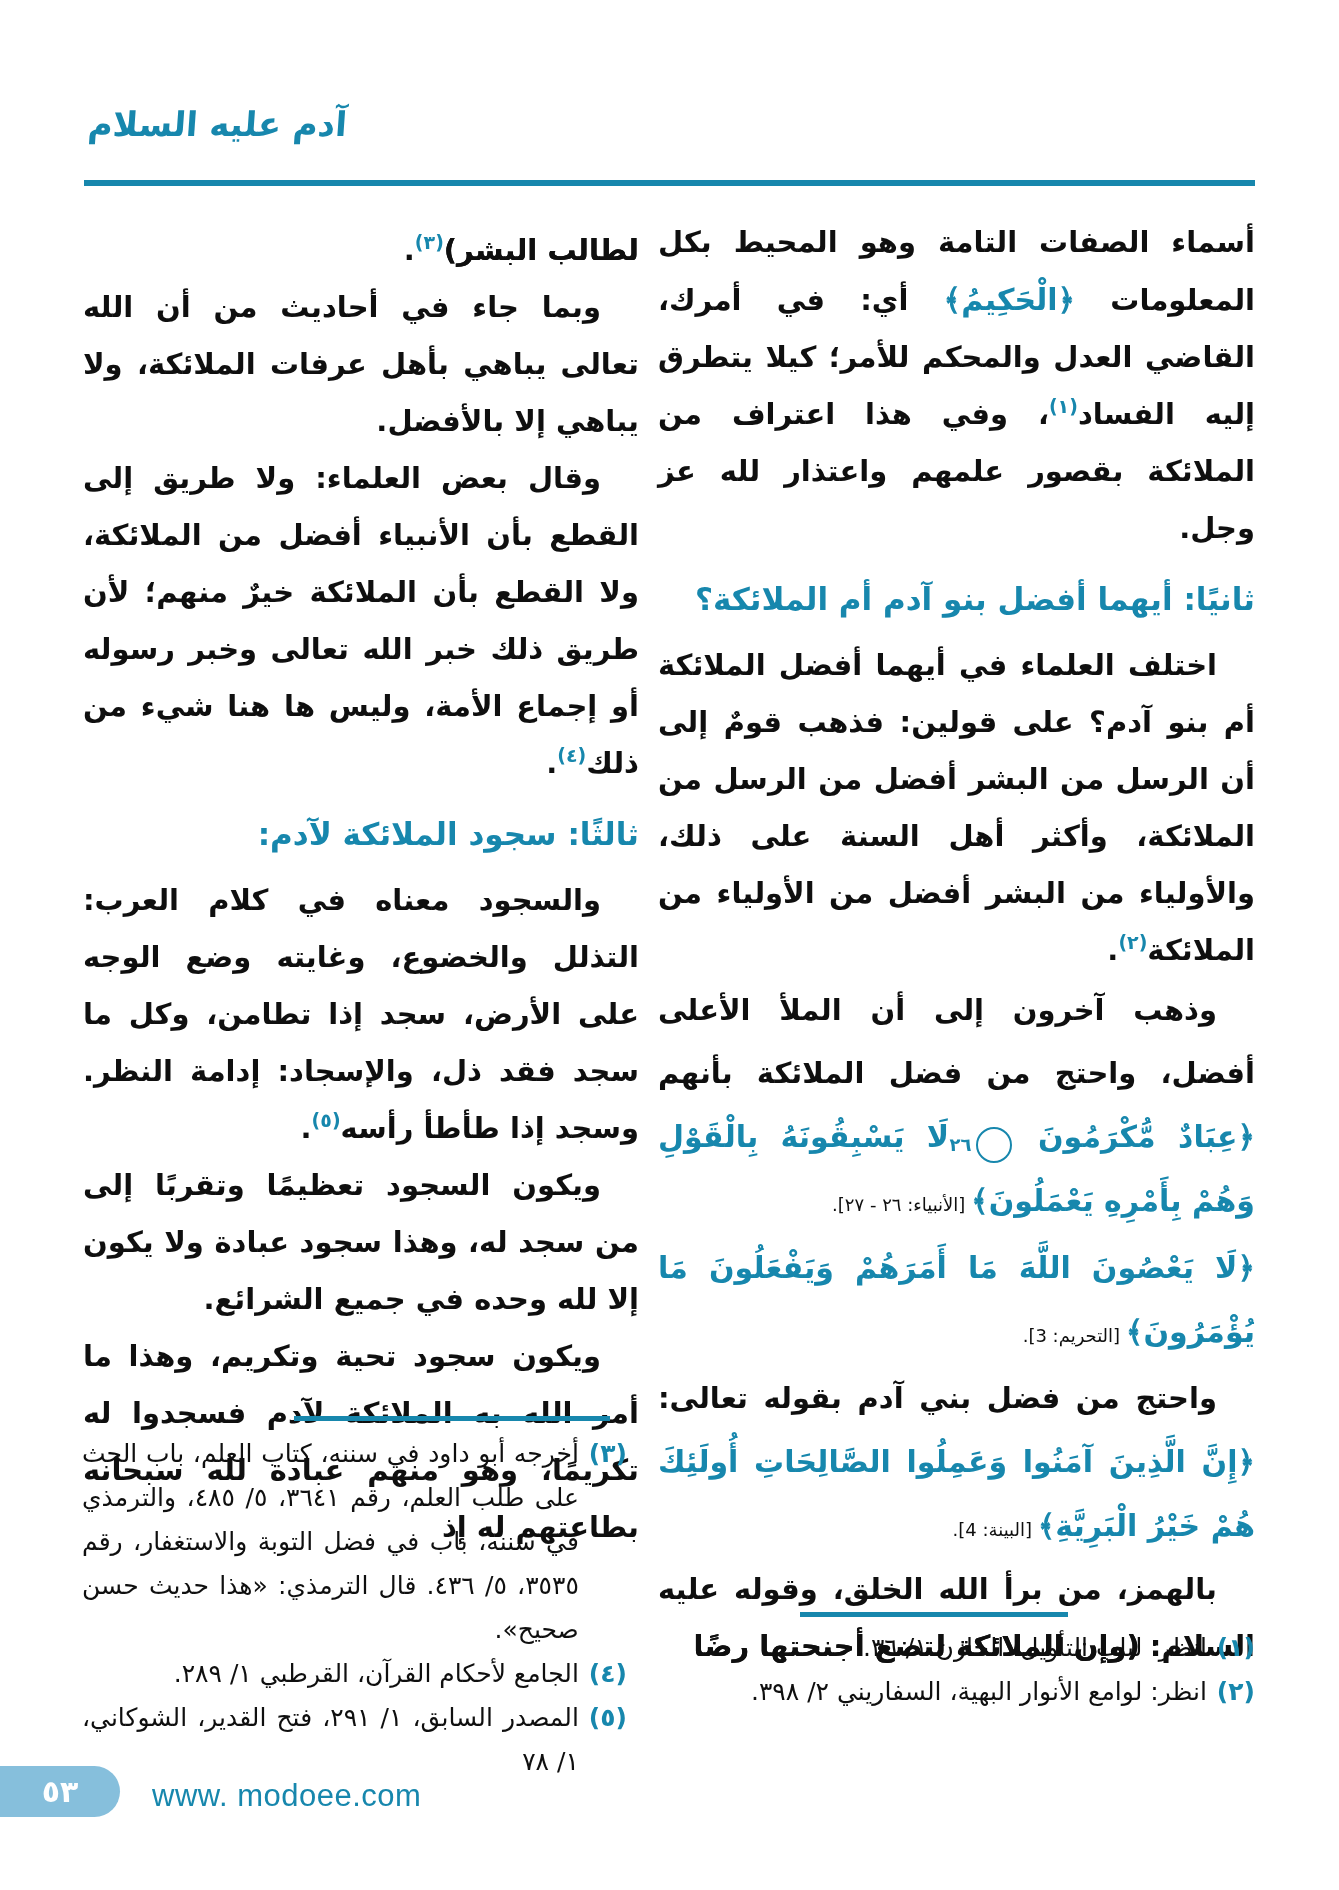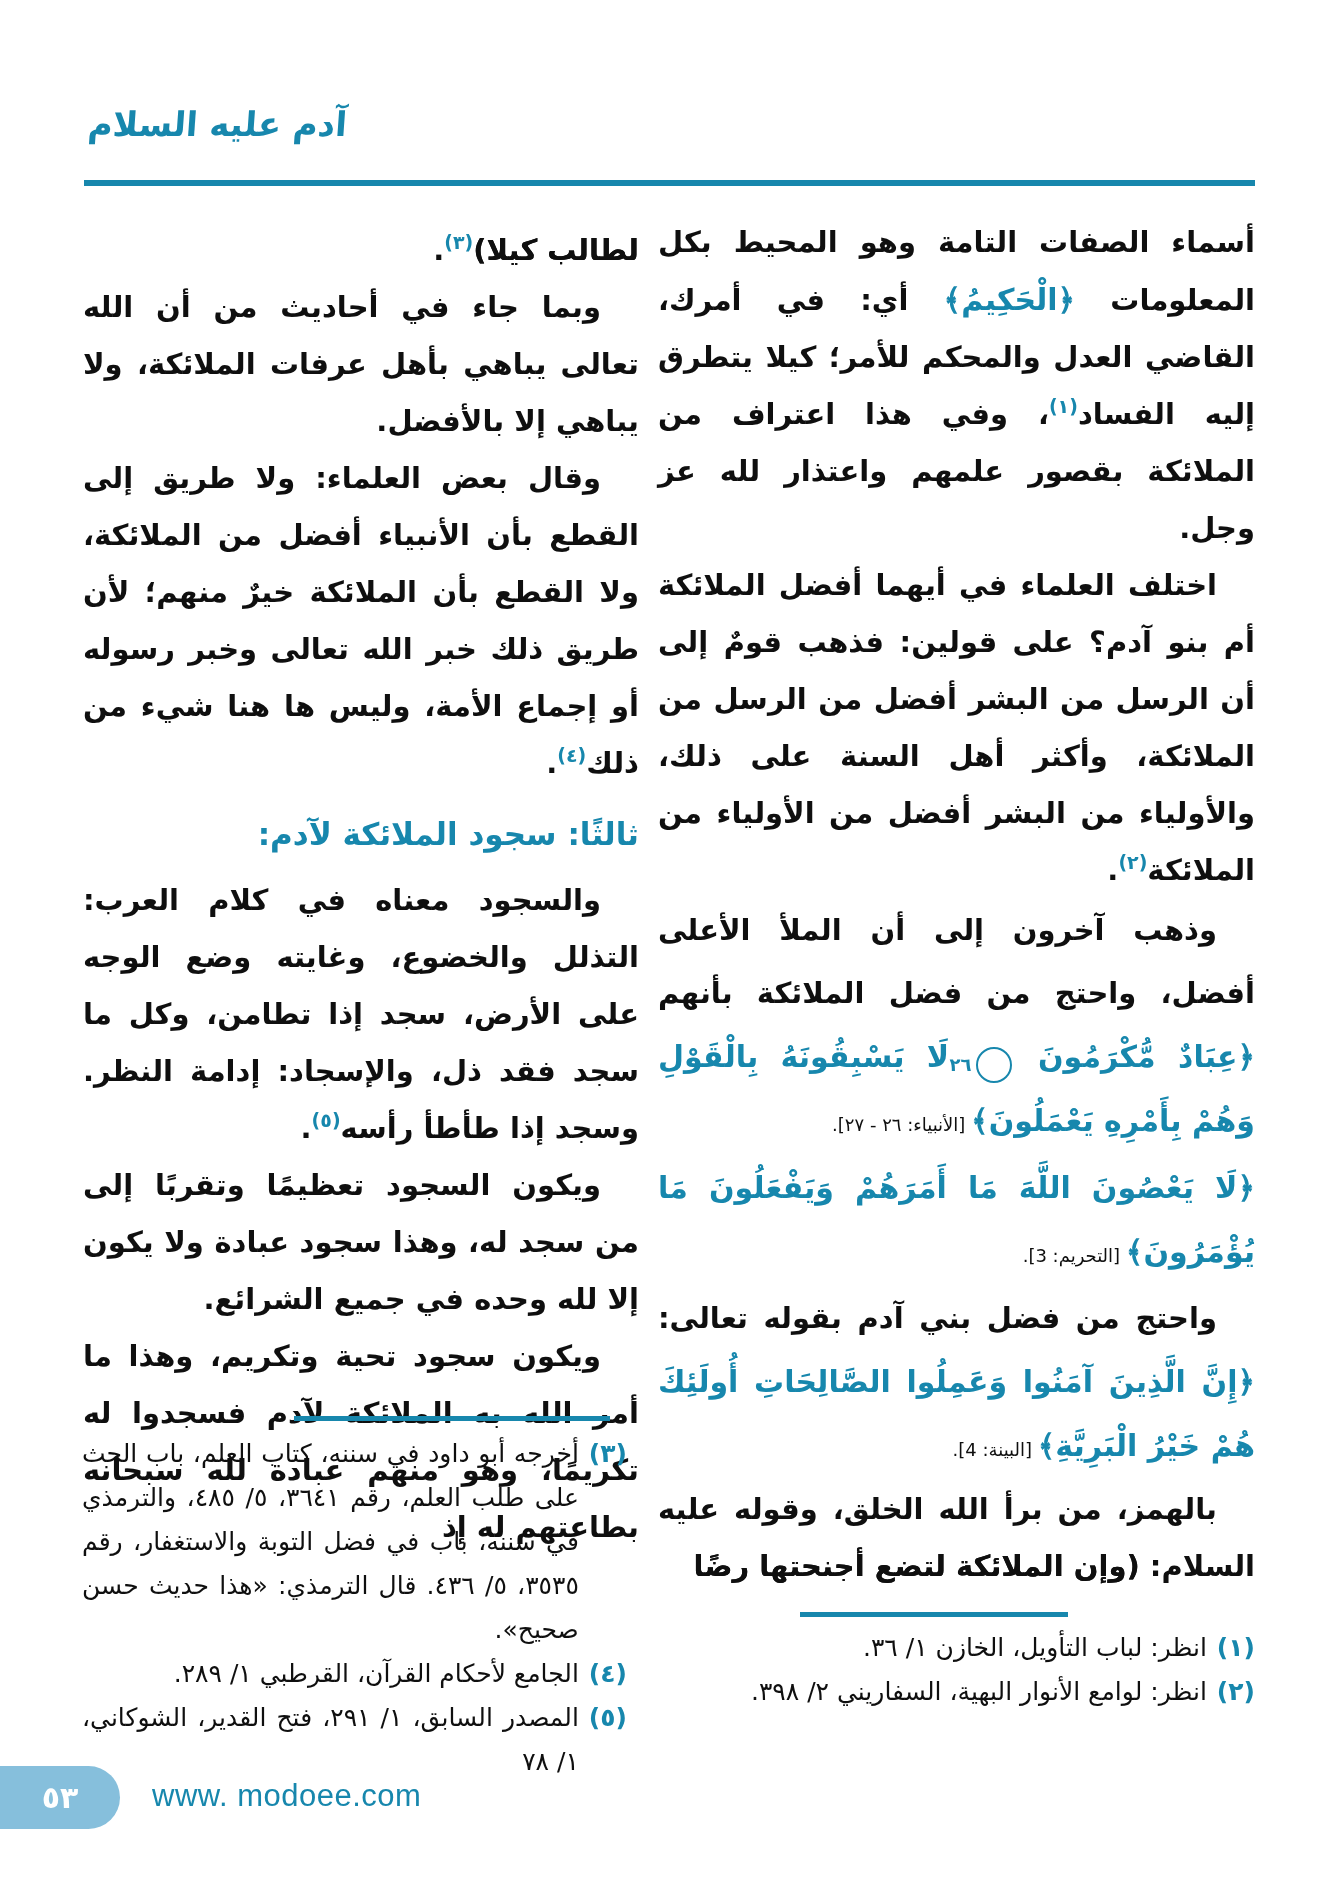--- a/index.html
+++ b/index.html
@@ -85,21 +85,21 @@
   .fn-num{
     color:var(--accent);
     white-space:nowrap;
     margin-left:10px;
     font-weight:bold;
   }
   .fn-text{flex:1;}
   
   .pagetab{
     position:absolute;left:0;top:1766px;
-    width:120px;height:63px;
+    width:120px;height:51px;
     background:var(--tab-bg);
     border-radius:0 34px 34px 0;
     display:flex;align-items:center;justify-content:center;
     color:var(--tab-text);
     font-size:30px;font-weight:bold;text-align:center;
   }
   .site{
     position:absolute;left:152px;top:1778px;
     direction:ltr;
     color:var(--accent);
@@ -111,29 +111,30 @@
 </head>
 <body>
 
 <div class="page">
 
   <div class="chapter-title">آدم عليه السلام</div>
   <div class="header-rule"></div>
 
   <div class="col col-right">
     <p class="para"><span class="seg-b">أسماء الصفات التامة وهو المحيط بكل المعلومات </span><span class="seg-q">﴿الْحَكِيمُ﴾</span><span class="seg-b"> أي: في أمرك، القاضي العدل والمحكم للأمر؛ كيلا يتطرق إليه الفساد</span><span class="seg-fn">(١)</span><span class="seg-b">، وفي هذا اعتراف من الملائكة بقصور علمهم واعتذار لله عز وجل.</span></p>
+    <p class="para heading"><span class="seg-h">ثانيًا: أيهما أفضل بنو آدم أم الملائكة؟</span></p>
     <p class="para indent"><span class="seg-b">اختلف العلماء في أيهما أفضل الملائكة أم بنو آدم؟ على قولين: فذهب قومٌ إلى أن الرسل من البشر أفضل من الرسل من الملائكة، وأكثر أهل السنة على ذلك، والأولياء من البشر أفضل من الأولياء من الملائكة</span><span class="seg-fn">(٢)</span><span class="seg-b">.</span></p>
     <p class="para indent verse-wrap"><span class="seg-b">وذهب آخرون إلى أن الملأ الأعلى أفضل، واحتج من فضل الملائكة بأنهم </span><span class="seg-q">﴿عِبَادٌ مُّكْرَمُونَ </span><span class="seg-ayah">٢٦</span><span class="seg-q"> لَا يَسْبِقُونَهُ بِالْقَوْلِ وَهُمْ بِأَمْرِهِ يَعْمَلُونَ﴾</span><span class="seg-r"> [الأنبياء: ٢٦ - ٢٧].</span></p>
     <p class="para verse-wrap"><span class="seg-q">﴿لَا يَعْصُونَ اللَّهَ مَا أَمَرَهُمْ وَيَفْعَلُونَ مَا يُؤْمَرُونَ﴾</span><span class="seg-r"> [التحريم: 3].</span></p>
     <p class="para indent verse-wrap"><span class="seg-b">واحتج من فضل بني آدم بقوله تعالى: </span><span class="seg-q">﴿إِنَّ الَّذِينَ آمَنُوا وَعَمِلُوا الصَّالِحَاتِ أُولَئِكَ هُمْ خَيْرُ الْبَرِيَّةِ﴾</span><span class="seg-r"> [البينة: 4].</span></p>
     <p class="para indent"><span class="seg-b">بالهمز، من برأ الله الخلق، وقوله عليه السلام: </span><span class="seg-bb">(وإن الملائكة لتضع أجنحتها رضًا</span></p>
   </div>
 
   <div class="col col-left">
-    <p class="para"><span class="seg-bb">لطالب كيلا)</span><span class="seg-fn">(٣)</span><span class="seg-b">.</span></p>
+    <p class="para"><span class="seg-bb">لطالب البشر)</span><span class="seg-fn">(٣)</span><span class="seg-b">.</span></p>
     <p class="para indent"><span class="seg-b">وبما جاء في أحاديث من أن الله تعالى يباهي بأهل عرفات الملائكة، ولا يباهي إلا بالأفضل.</span></p>
     <p class="para indent"><span class="seg-b">وقال بعض العلماء: ولا طريق إلى القطع بأن الأنبياء أفضل من الملائكة، ولا القطع بأن الملائكة خيرٌ منهم؛ لأن طريق ذلك خبر الله تعالى وخبر رسوله أو إجماع الأمة، وليس ها هنا شيء من ذلك</span><span class="seg-fn">(٤)</span><span class="seg-b">.</span></p>
     <p class="para heading"><span class="seg-h">ثالثًا: سجود الملائكة لآدم:</span></p>
     <p class="para indent"><span class="seg-b">والسجود معناه في كلام العرب: التذلل والخضوع، وغايته وضع الوجه على الأرض، سجد إذا تطامن، وكل ما سجد فقد ذل، والإسجاد: إدامة النظر. وسجد إذا طأطأ رأسه</span><span class="seg-fn">(٥)</span><span class="seg-b">.</span></p>
     <p class="para indent"><span class="seg-b">ويكون السجود تعظيمًا وتقربًا إلى من سجد له، وهذا سجود عبادة ولا يكون إلا لله وحده في جميع الشرائع.</span></p>
     <p class="para indent"><span class="seg-b">ويكون سجود تحية وتكريم، وهذا ما أمر الله به الملائكة لآدم فسجدوا له تكريمًا، وهو منهم عبادة لله سبحانه بطاعتهم له إذ</span></p>
   </div>
 
   <div class="fnsep fnsep-left"></div>
   <div class="fnsep fnsep-right"></div>

